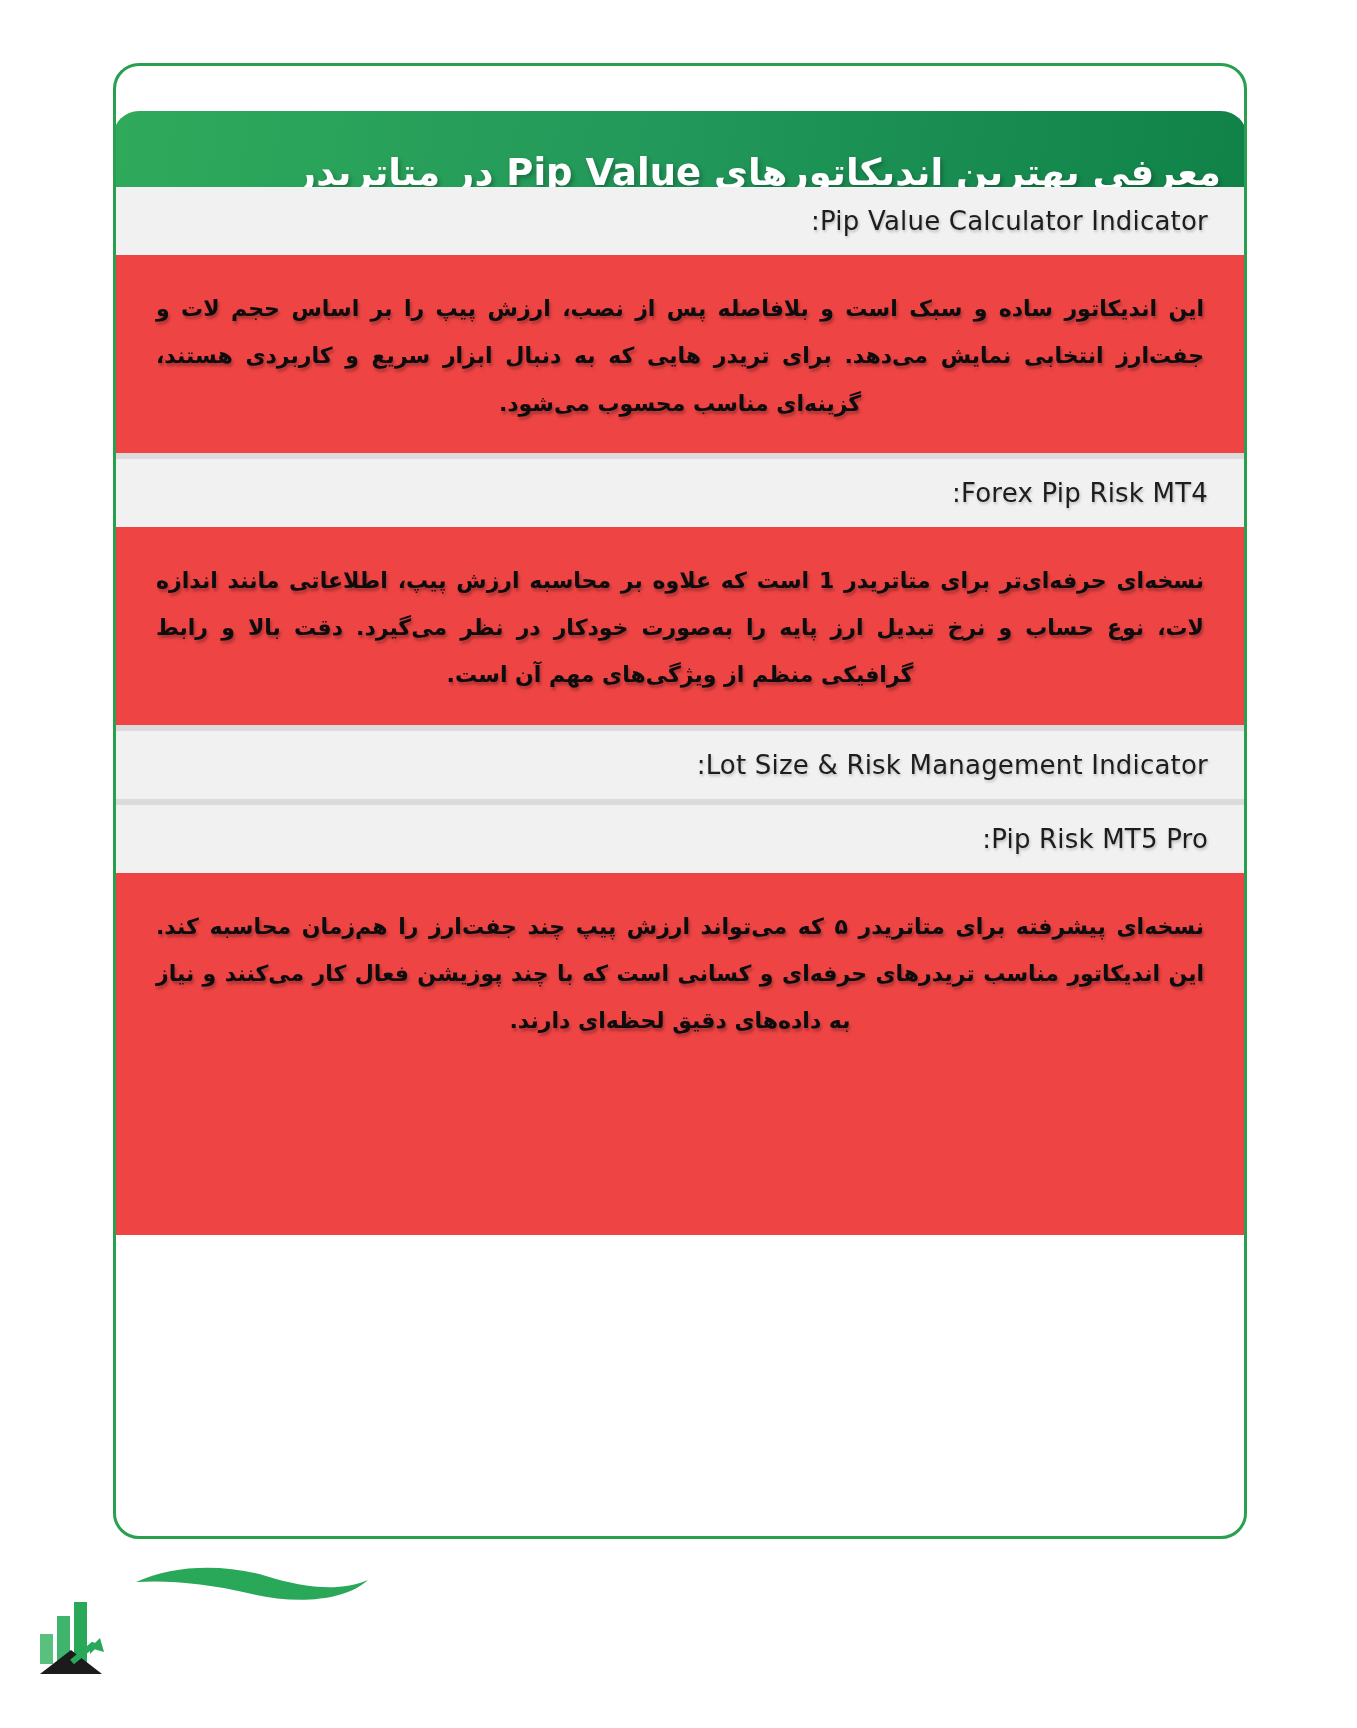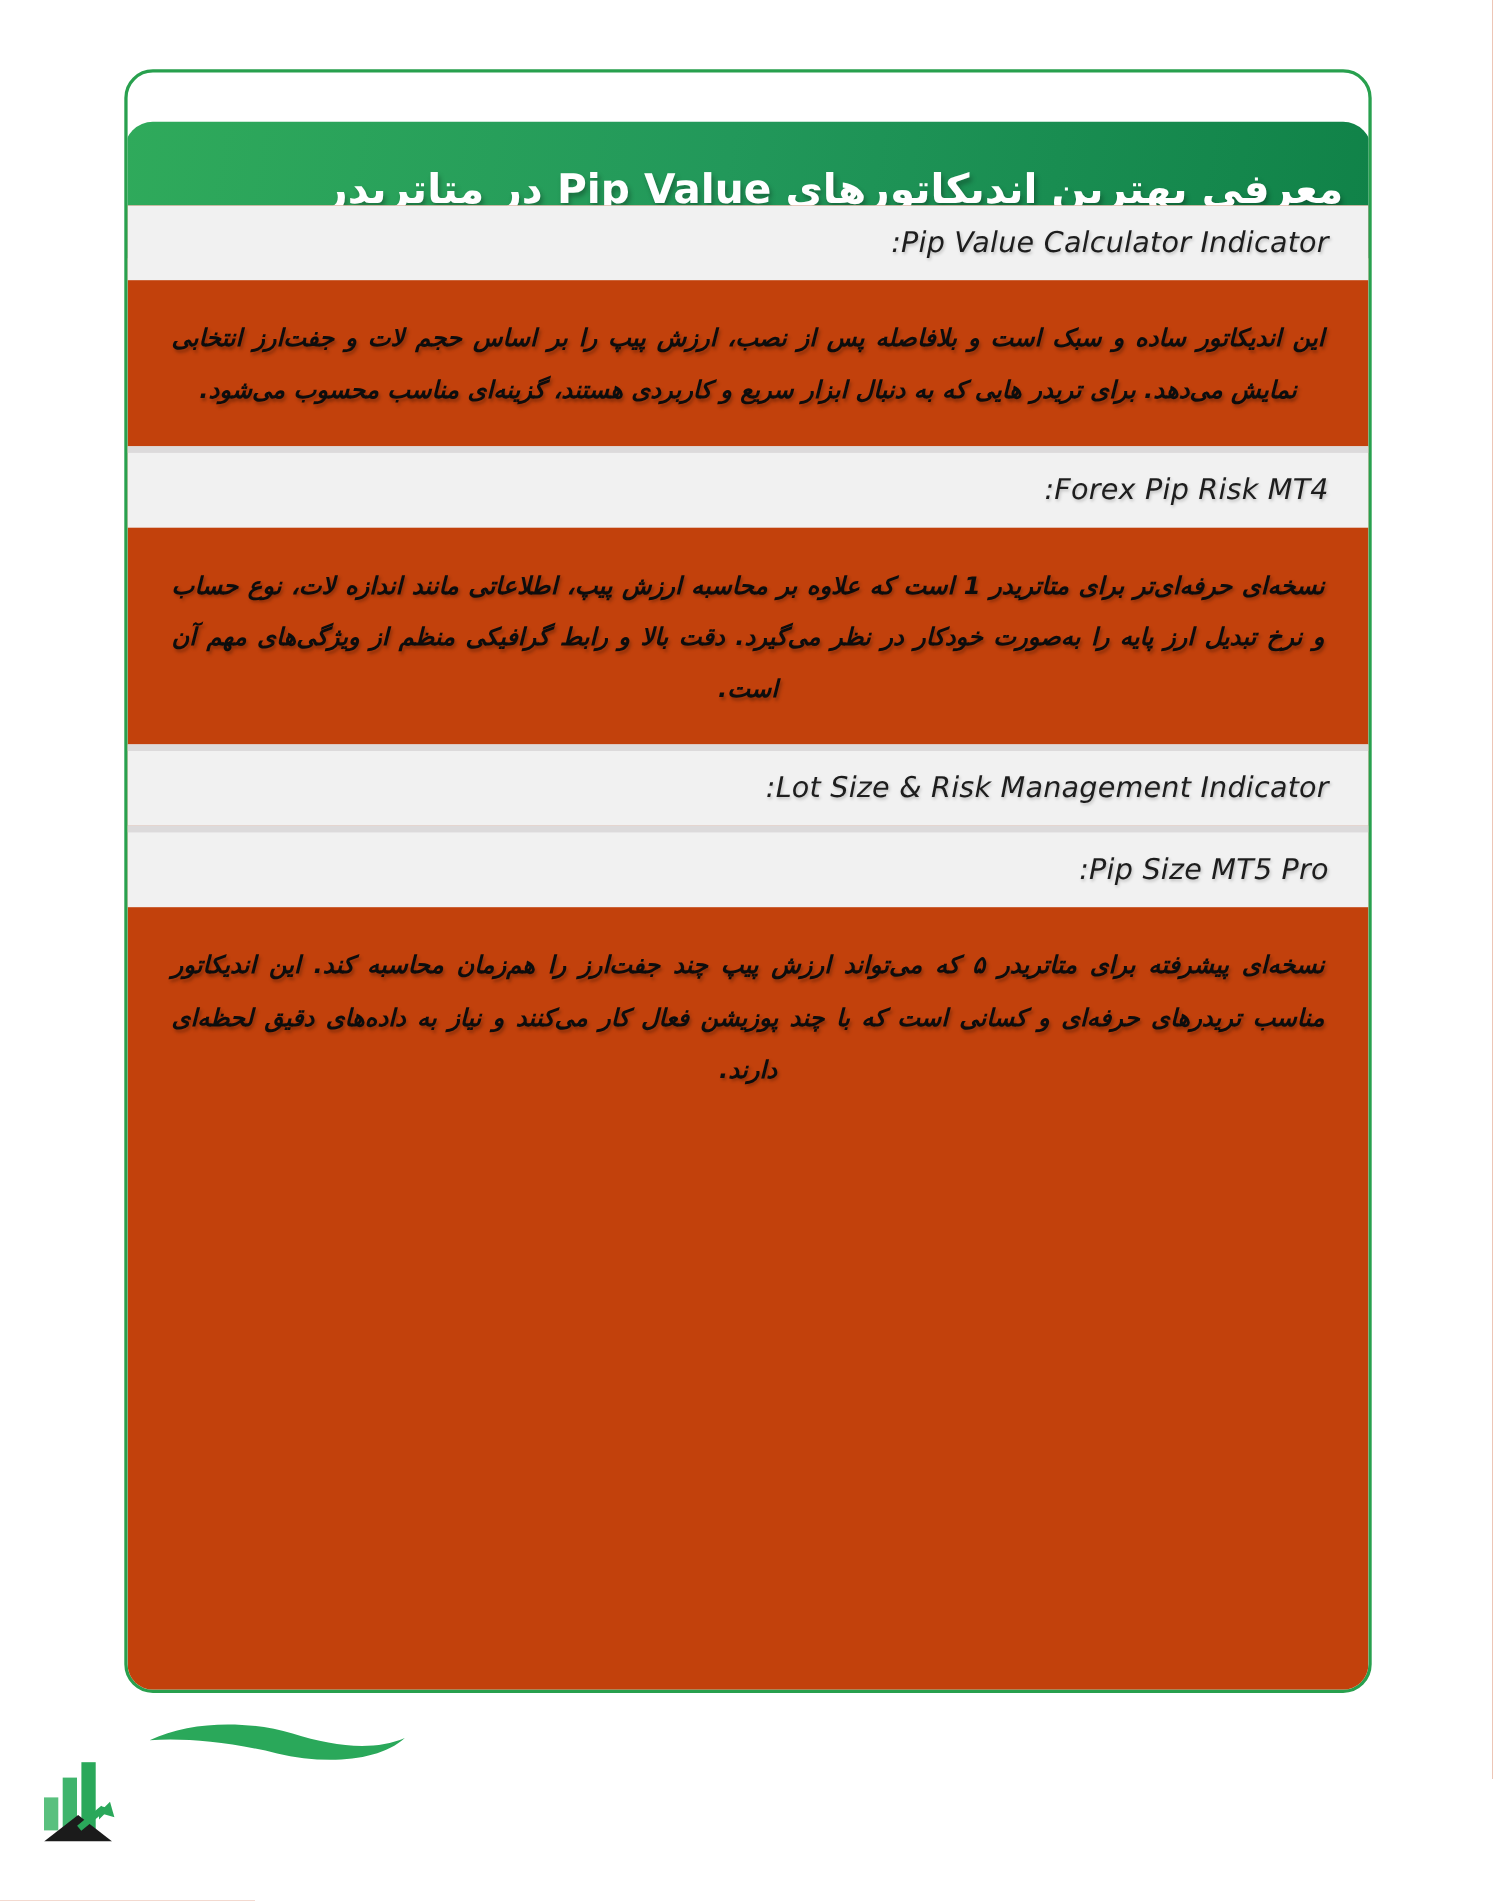--- a/index.html
+++ b/index.html
@@ -67,24 +67,23 @@
     font-family: "DejaVu Sans", "Liberation Sans", sans-serif;
     font-weight: 700;
   }
 
   
   .content {
     position: absolute;
     left: 0;
     top: 121px;
     width: 1128px;
-    height: 1352px;
-    box-sizing: border-box;
-    background: #c2410c;
-    font-style: italic;
+    height: 1048px;
+    box-sizing: border-box;
+    background: #ef4444;
   }
 
   
   .sec-head {
     position: relative;
     width: 100%;
     height: 74px;
     background: #f1f1f1;
     border-top: 6px solid #dcdadb;
     box-sizing: border-box;
@@ -191,21 +190,21 @@
       <div class="sec-head">
         <div class="sec-head-text">:Forex Pip Risk MT4</div>
       </div>
       <div class="sec-body">نسخه‌ای حرفه‌ای‌تر برای متاتریدر 1 است که علاوه بر محاسبه ارزش پیپ، اطلاعاتی مانند اندازه لات، نوع حساب و نرخ تبدیل ارز پایه را به‌صورت خودکار در نظر می‌گیرد. دقت بالا و رابط گرافیکی منظم از ویژگی‌های مهم آن است.</div>
 
       <div class="sec-head">
         <div class="sec-head-text">:Lot Size &amp; Risk Management Indicator</div>
       </div>
 
       <div class="sec-head">
-        <div class="sec-head-text">:Pip Size MT5 Pro</div>
+        <div class="sec-head-text">:Pip Risk MT5 Pro</div>
       </div>
       <div class="sec-body">نسخه‌ای پیشرفته برای متاتریدر ۵ که می‌تواند ارزش پیپ چند جفت‌ارز را هم‌زمان محاسبه کند. این اندیکاتور مناسب تریدرهای حرفه‌ای و کسانی است که با چند پوزیشن فعال کار می‌کنند و نیاز به داده‌های دقیق لحظه‌ای دارند.</div>
 
     </div>
   </div>
 
   <div class="logo-wrap">
 
     <svg class="logo-swoosh" viewBox="0 0 236 40">
       <path d="M2 20 C 40 2, 92 2, 132 14 C 170 26, 206 30, 234 18 C 210 40, 160 42, 118 32 C 72 21, 34 18, 2 20 Z" fill="#2aa85a"></path>

